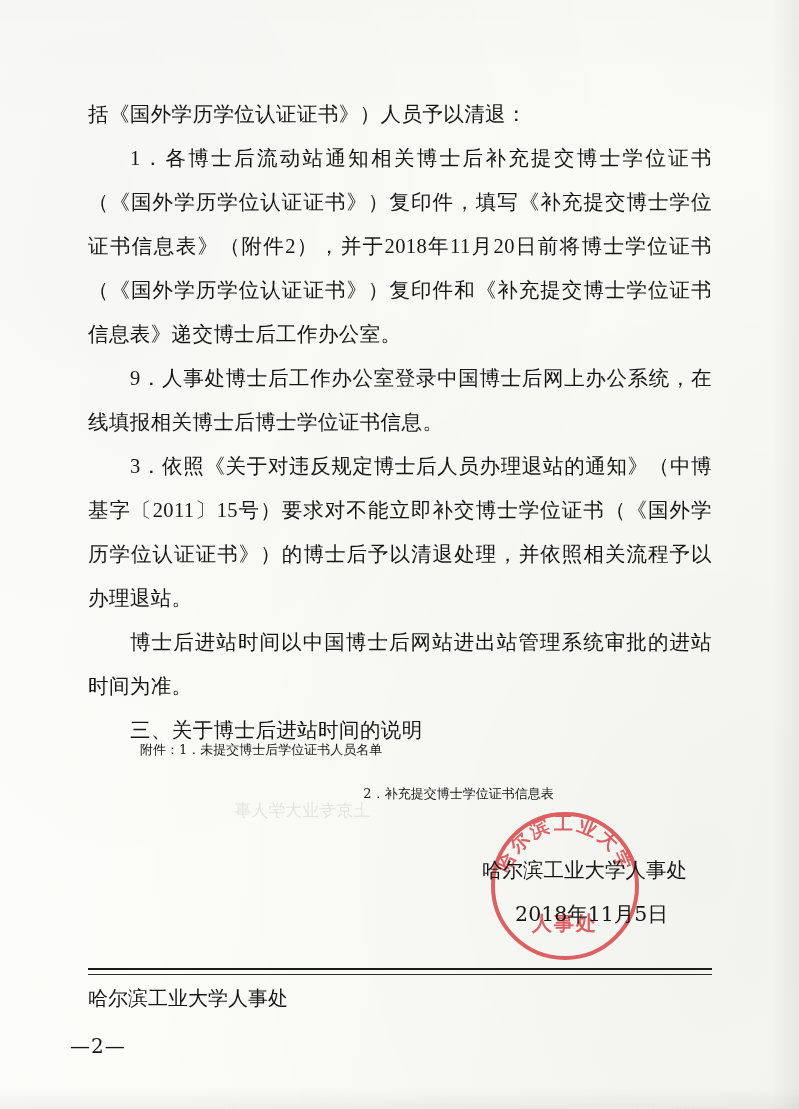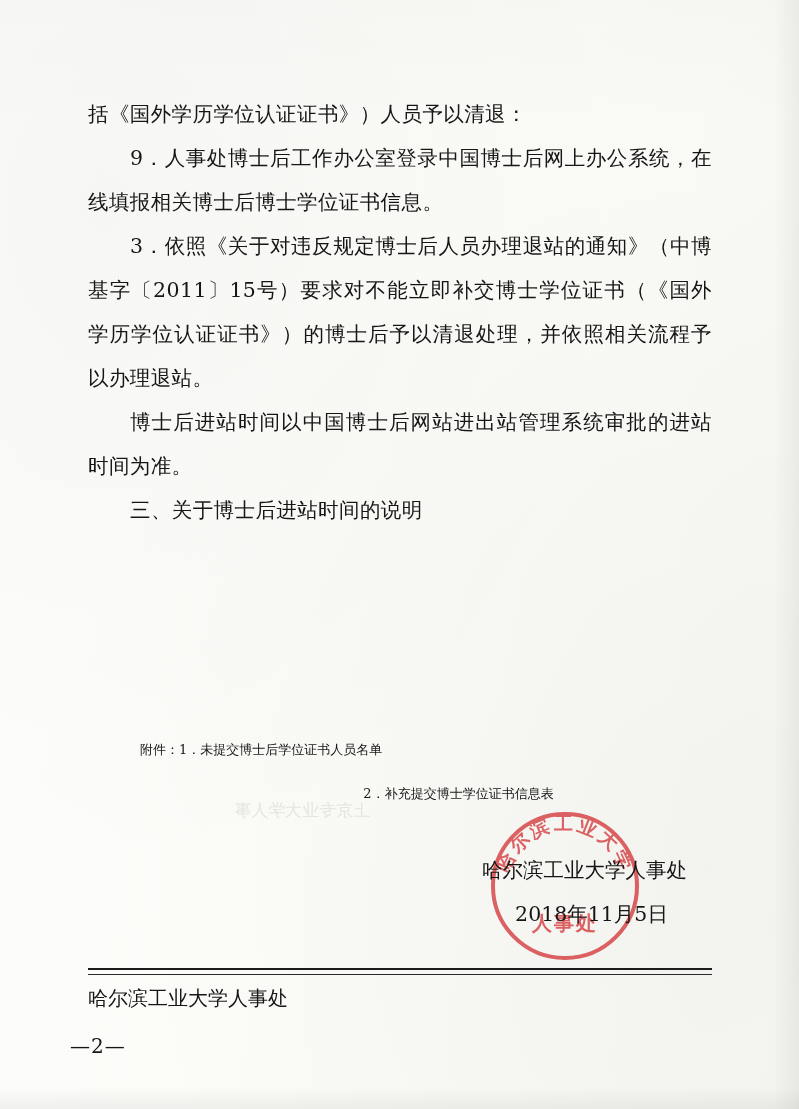--- a/index.html
+++ b/index.html
@@ -39,20 +39,21 @@
     width: 624px;
     font-size: 20.5px;
     line-height: 44px;
     letter-spacing: 0.4px;
     color: #161616;
   }
   .para {
     margin: 0;
     text-align: justify;
     text-justify: inter-character;
+    font-family: Liberation Serif, serif;
   }
   .indent {
     text-indent: 2.05em;
   }
   .attach-block {
     position: absolute;
     left: 88px;
     top: 728px;
     width: 624px;
     font-size: 13px;
@@ -159,20 +160,21 @@
     pointer-events: none;
   }
 </style>
 </head>
 <body>
 
 <div class="page">
 
   <div class="body-text">
     <p class="para">括《国外学历学位认证证书》）人员予以清退：</p>
+    <p class="para indent">1．各博士后流动站通知相关博士后补充提交博士学位证书（《国外学历学位认证证书》）复印件，填写《补充提交博士学位证书信息表》（附件2），并于2018年11月20日前将博士学位证书（《国外学历学位认证证书》）复印件和《补充提交博士学位证书信息表》递交博士后工作办公室。</p>
     <p class="para indent">9．人事处博士后工作办公室登录中国博士后网上办公系统，在线填报相关博士后博士学位证书信息。</p>
     <p class="para indent">3．依照《关于对违反规定博士后人员办理退站的通知》（中博基字〔2011〕15号）要求对不能立即补交博士学位证书（《国外学历学位认证证书》）的博士后予以清退处理，并依照相关流程予以办理退站。</p>
     <p class="para indent">博士后进站时间以中国博士后网站进出站管理系统审批的进站时间为准。</p>
     <p class="para indent">三、关于博士后进站时间的说明</p>
   </div>
 
   <div class="attach-block">
     <p class="attach-line">附件：1．未提交博士后学位证书人员名单</p>
     <p class="attach-line second">2．补充提交博士学位证书信息表</p>
   </div>

